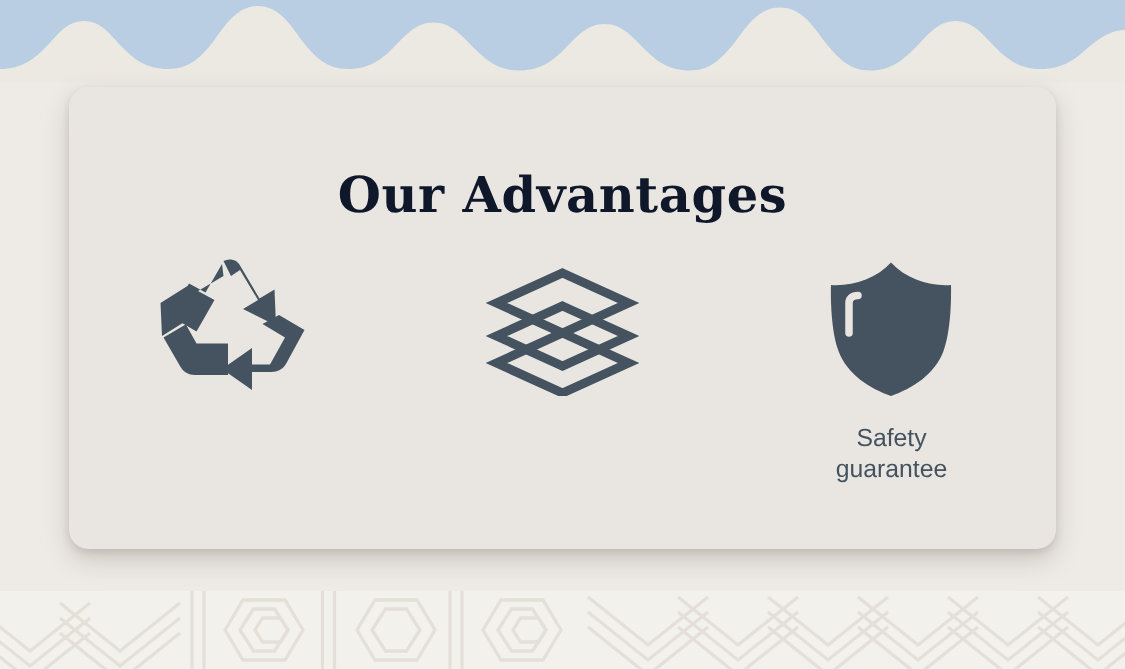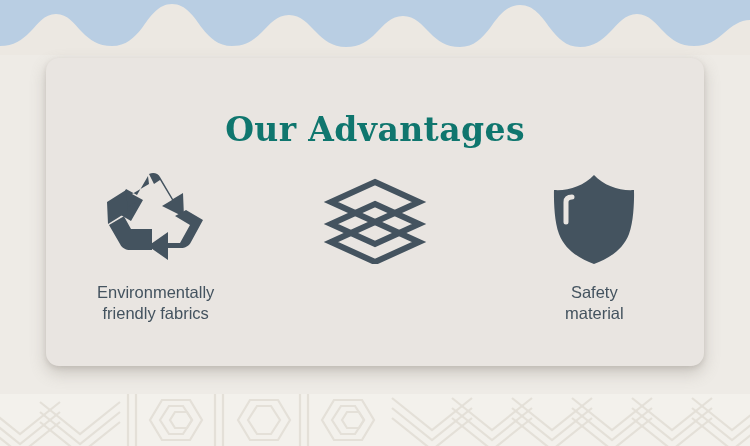--- a/index.html
+++ b/index.html
@@ -69,21 +69,21 @@
   .card-title {
     position: absolute;
     left: 0;
     top: 52px;
     width: 658px;
     text-align: center;
     font-family: "DejaVu Serif", "Liberation Serif", serif;
     font-weight: bold;
     font-size: 33px;
     letter-spacing: 0.4px;
-    color: #0f766e;
+    color: #0f172a;
     white-space: nowrap;
   }
 
   .columns {
     position: absolute;
     left: 0;
     top: 112px;
     width: 658px;
     display: flex;
     flex-direction: row;
@@ -214,22 +214,20 @@
               <path d="M44,4 L33,23 L22,17 L10,39 L27,49 L39,28 L28,22 L45,12 Z"></path>
               <path d="M45,2 C49,0 54,1 56,5 L69,27 L79,21 L80,45 L58,34 L68,28 L56,8 L50,12 Z"></path>
 
               <path d="M82,38 L99,48 L87,70 C85,74 81,76 77,76 L64,76 L64,88 L44,74 L64,60 L64,71 L76,71 L86,53 L71,44 Z"></path>
 
               <path d="M22,43 L5,53 L16,72 C18,76 22,78 26,78 L48,78 L48,57 L27,57 L17,39 L32,30 Z"></path>
               <path d="M20,42 L4,52 L3,30 L22,18 L24,40 Z"></path>
             </g>
           </svg>
         </div>
-        <div class="caption">Environmentally
-friendly fabrics</div>
       </div>
 
       <div class="col">
         <div class="icon-box">
           <svg width="104" height="92" viewBox="0 0 104 92">
             <g fill="none" stroke="#44535f" stroke-width="6" stroke-linejoin="miter" stroke-linecap="butt">
               <path d="M52,10 L96,30 L52,50 L8,30 Z"></path>
               <path d="M52,32 L96,52 L52,72 L8,52 Z"></path>
               <path d="M52,50 L96,70 L52,90 L8,70 Z"></path>
             </g>
@@ -245,18 +243,18 @@
                 C62,14 78,19 92,18
                 C92,18 93,46 87,62
                 C81,78 66,87 52,92
                 C38,87 23,78 17,62
                 C11,46 12,18 12,18
                 C26,19 42,14 52,3 Z"></path>
               <path fill="none" stroke="#e9e5e1" stroke-width="5" stroke-linecap="round" d="M24,50 L24,30 C24,27 26,25 30,25"></path>
           </svg>
         </div>
         <div class="caption">Safety
-material</div>
+guarantee</div>
       </div>
 
     </div>
   </div>
 </div>
 
 </body></html>

